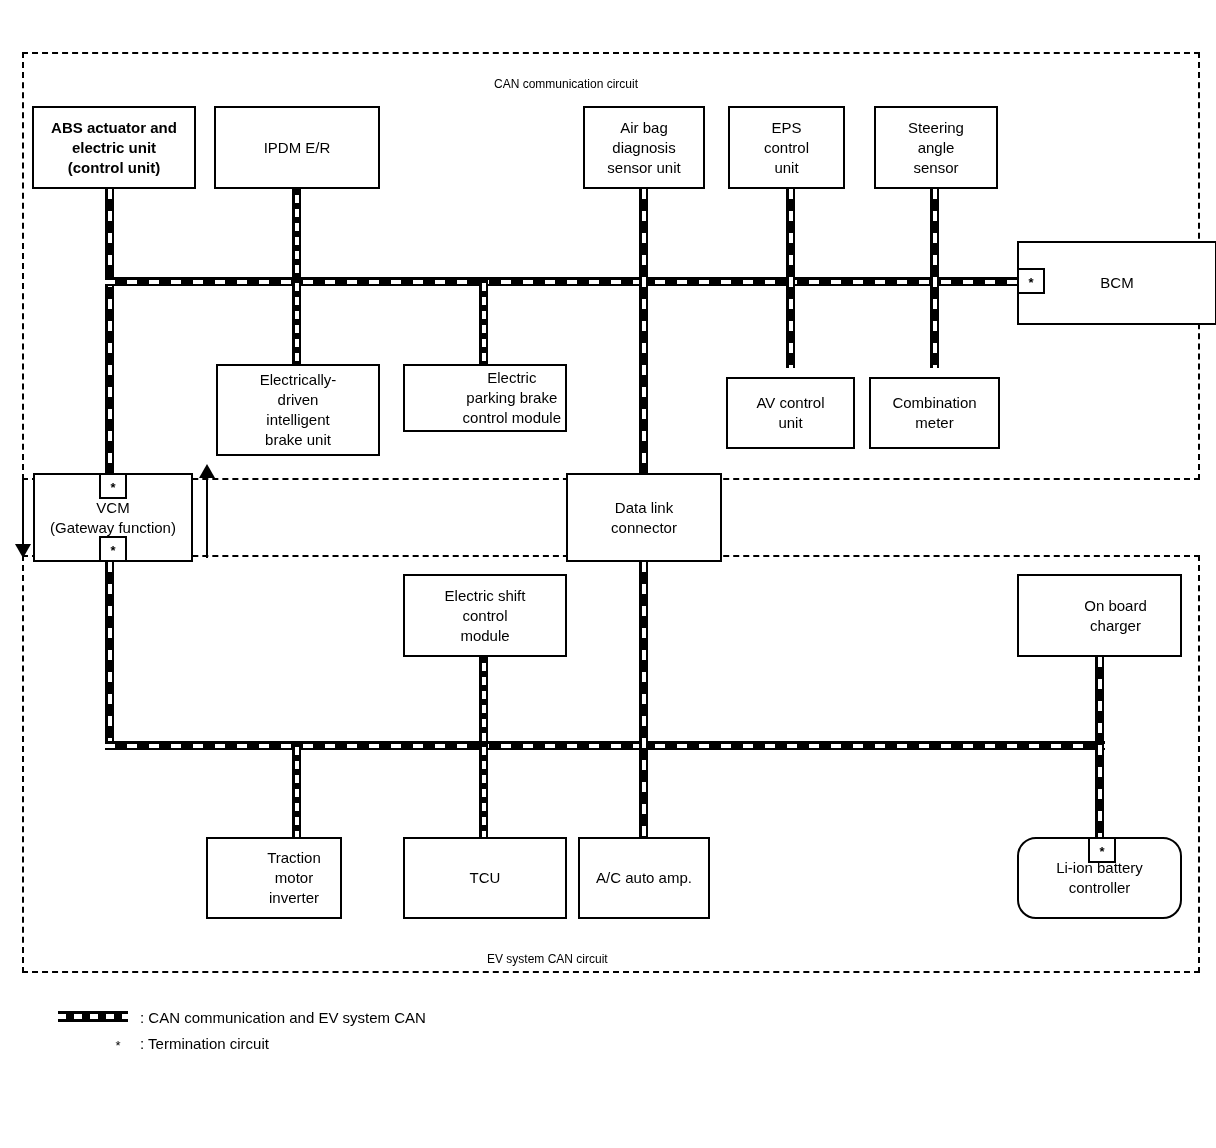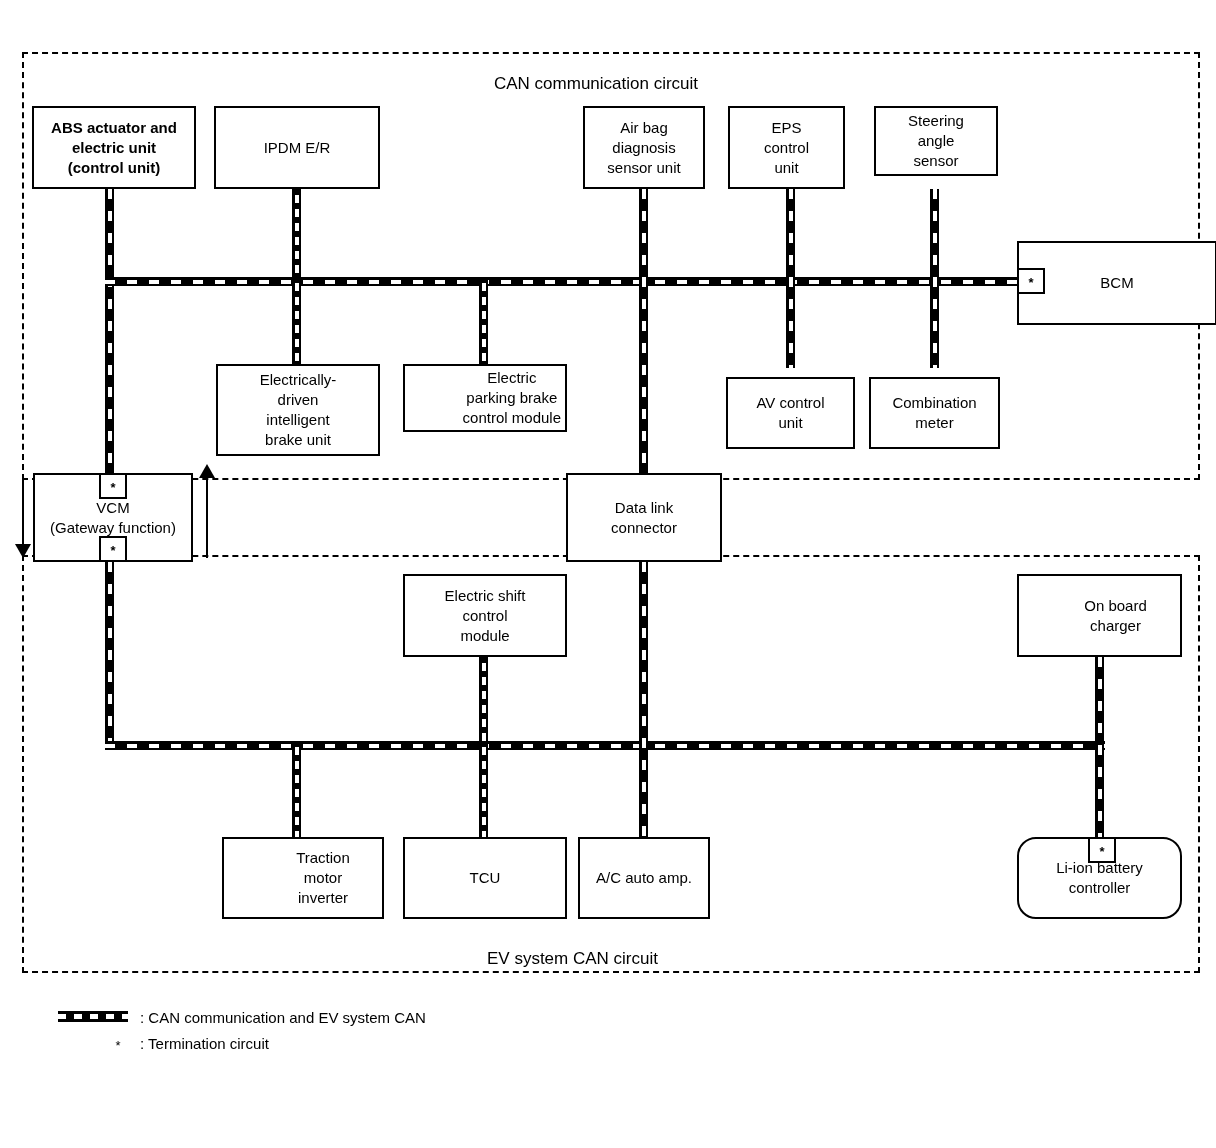--- a/index.html
+++ b/index.html
@@ -19,21 +19,21 @@
 
   
   .region{
     position:absolute;
     border:2px dashed #000;
     box-sizing:border-box;
     background:transparent;
   }
   .region-label{
     position:absolute;
-    font-size:17px;
+    font-size:12px;
     line-height:18px;
     white-space:nowrap;
     color:#000;
   }
 
   
   .unit{
     position:absolute;
     box-sizing:border-box;
     border:2px solid #000;
@@ -226,21 +226,21 @@
   </div>
 
   <div class="unit" style="left:583px;top:106px;width:122px;height:83px;">
     <span>Air bag<br>diagnosis<br>sensor unit</span>
   </div>
 
   <div class="unit" style="left:728px;top:106px;width:117px;height:83px;">
     <span>EPS<br>control<br>unit</span>
   </div>
 
-  <div class="unit" style="left:874px;top:106px;width:124px;height:70px;">
+  <div class="unit" style="left:874px;top:106px;width:124px;height:83px;">
     <span>Steering<br>angle<br>sensor</span>
   </div>
 
   <div class="unit" style="left:1017px;top:241px;width:200px;height:84px;">
     <span>BCM</span>
   </div>
   <div class="term" style="left:1017px;top:268px;">
     <i>*</i>
   </div>
 
@@ -275,21 +275,21 @@
   </div>
 
   <div class="unit" style="left:403px;top:574px;width:164px;height:83px;">
     <span>Electric shift<br>control<br>module</span>
   </div>
 
   <div class="unit" style="left:1017px;top:574px;width:165px;height:83px;padding-left:36px;">
     <span>On board<br>charger</span>
   </div>
 
-  <div class="unit" style="left:222px;top:837px;width:162px;height:82px;padding-left:44px;">
+  <div class="unit" style="left:206px;top:837px;width:136px;height:82px;padding-left:44px;">
     <span>Traction<br>motor<br>inverter</span>
   </div>
 
   <div class="unit" style="left:403px;top:837px;width:164px;height:82px;">
     <span>TCU</span>
   </div>
 
   <div class="unit" style="left:578px;top:837px;width:132px;height:82px;">
     <span>A/C auto amp.</span>
   </div>

